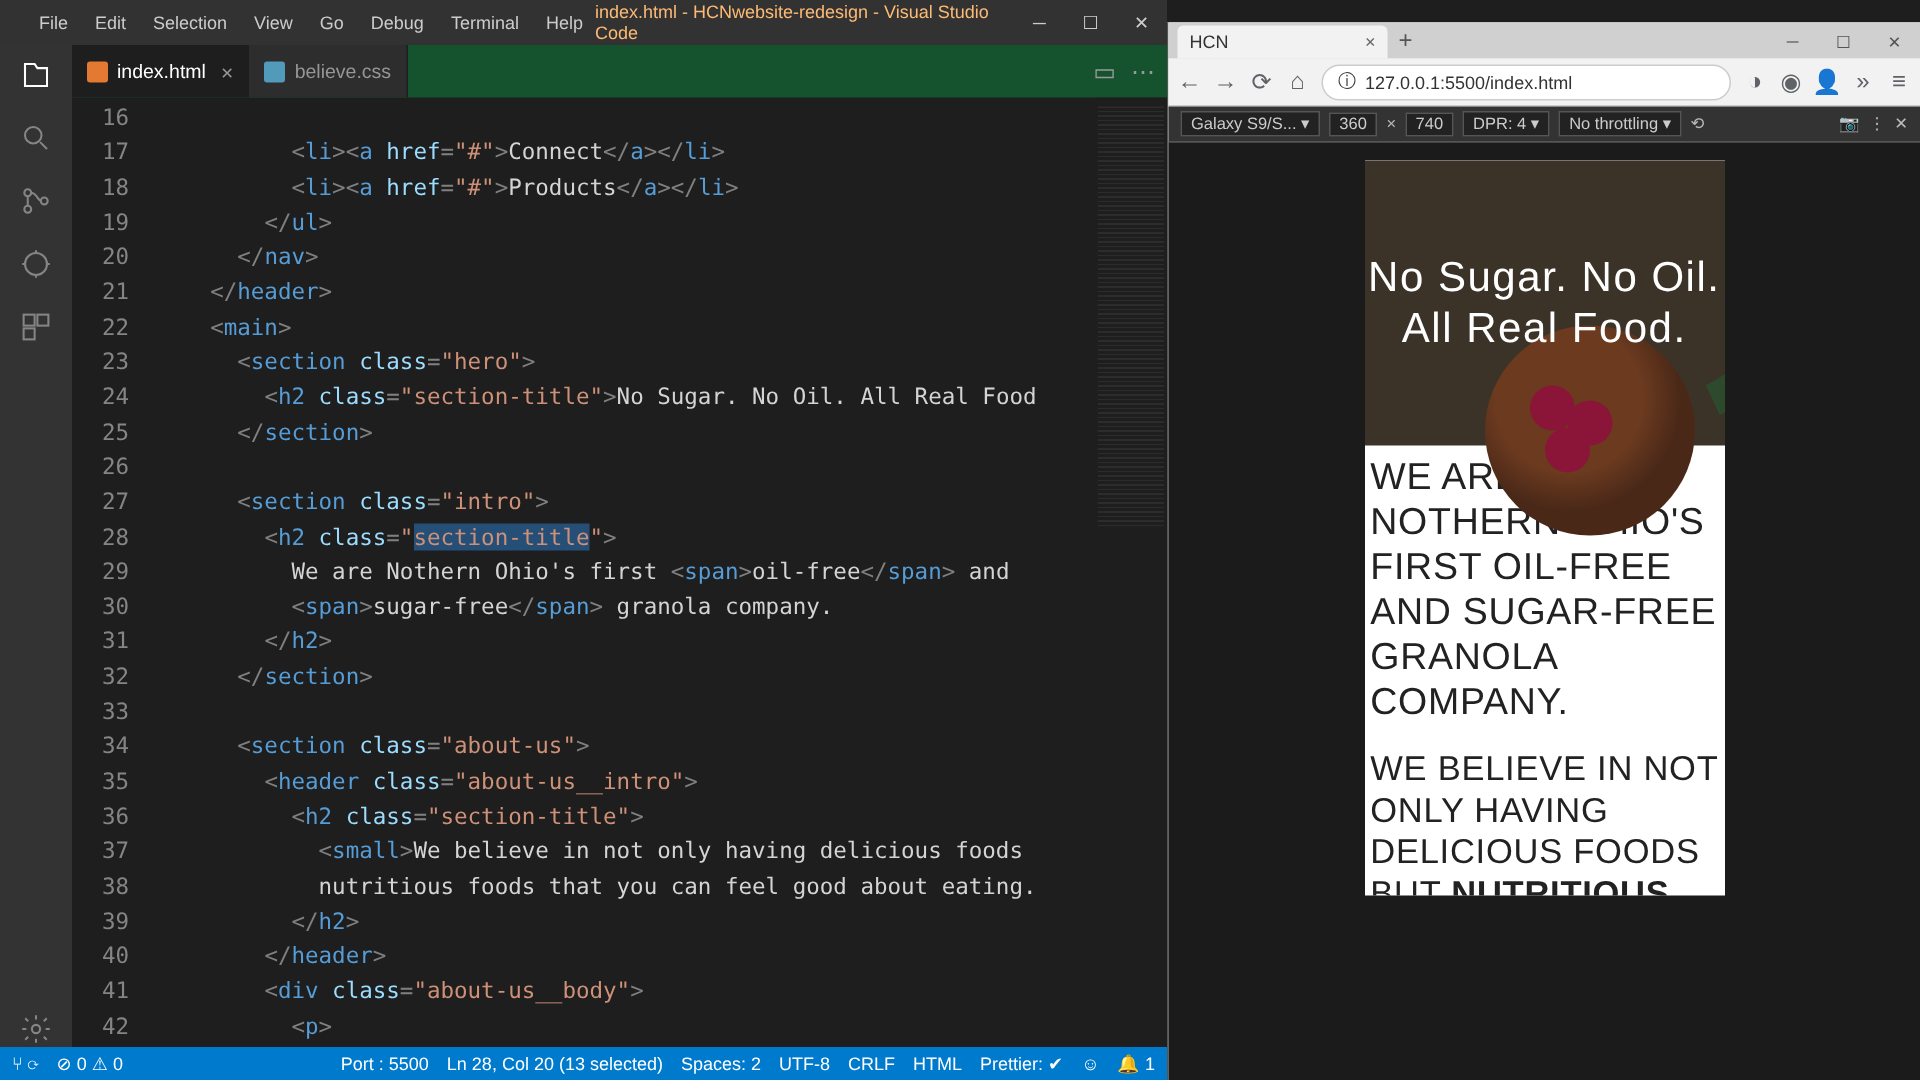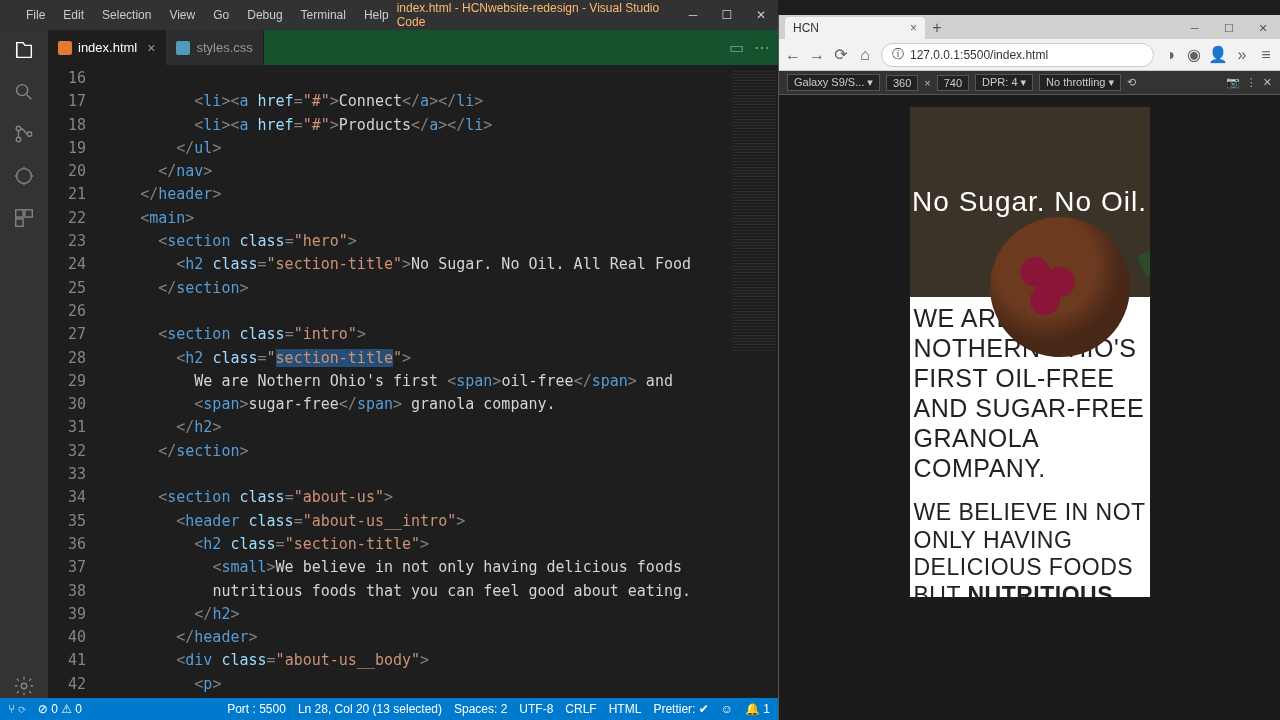--- a/index.html
+++ b/index.html
@@ -141,21 +141,21 @@
     </div>
     <div class="editorarea">
       <div class="tabbar">
         <div class="tab active">
             <span class="tabicon"></span>
             <span>index.html</span>
             <span class="tabclose">×</span>
           </div>
         <div class="tab">
             <span class="tabicon css"></span>
-            <span>styles.css</span>
+            <span>believe.css</span>
           </div>
         <div class="tabactions">
           <span>▭</span>
           <span>⋯</span>
         </div>
       </div>
       <div class="editor">
         <div class="gutter">16
 17
 18
@@ -278,21 +278,21 @@
       <span>📷</span>
       <span>⋮</span>
       <span>✕</span>
     </div>
   </div>
   <div class="viewport">
     <div class="phone">
       <div class="hero">
         <div class="hero-arc"></div>
         <div class="hero-bowl"></div>
-        <h2><span>No Sugar. No Oil.</span><br></h2>
+        <h2><span>No Sugar. No Oil.</span><br><span>All Real Food.</span></h2>
       </div>
       <div class="content">
         <h2>We are Nothern Ohio's first oil-free and sugar-free granola company.</h2>
         <h2 class="sm"><span class="thin">We believe in not only having delicious foods but </span><span class="bold">nutritious foods that you can feel good</span></h2>
       </div>
     </div>
   </div>
 </div>
 
 </body></html>

